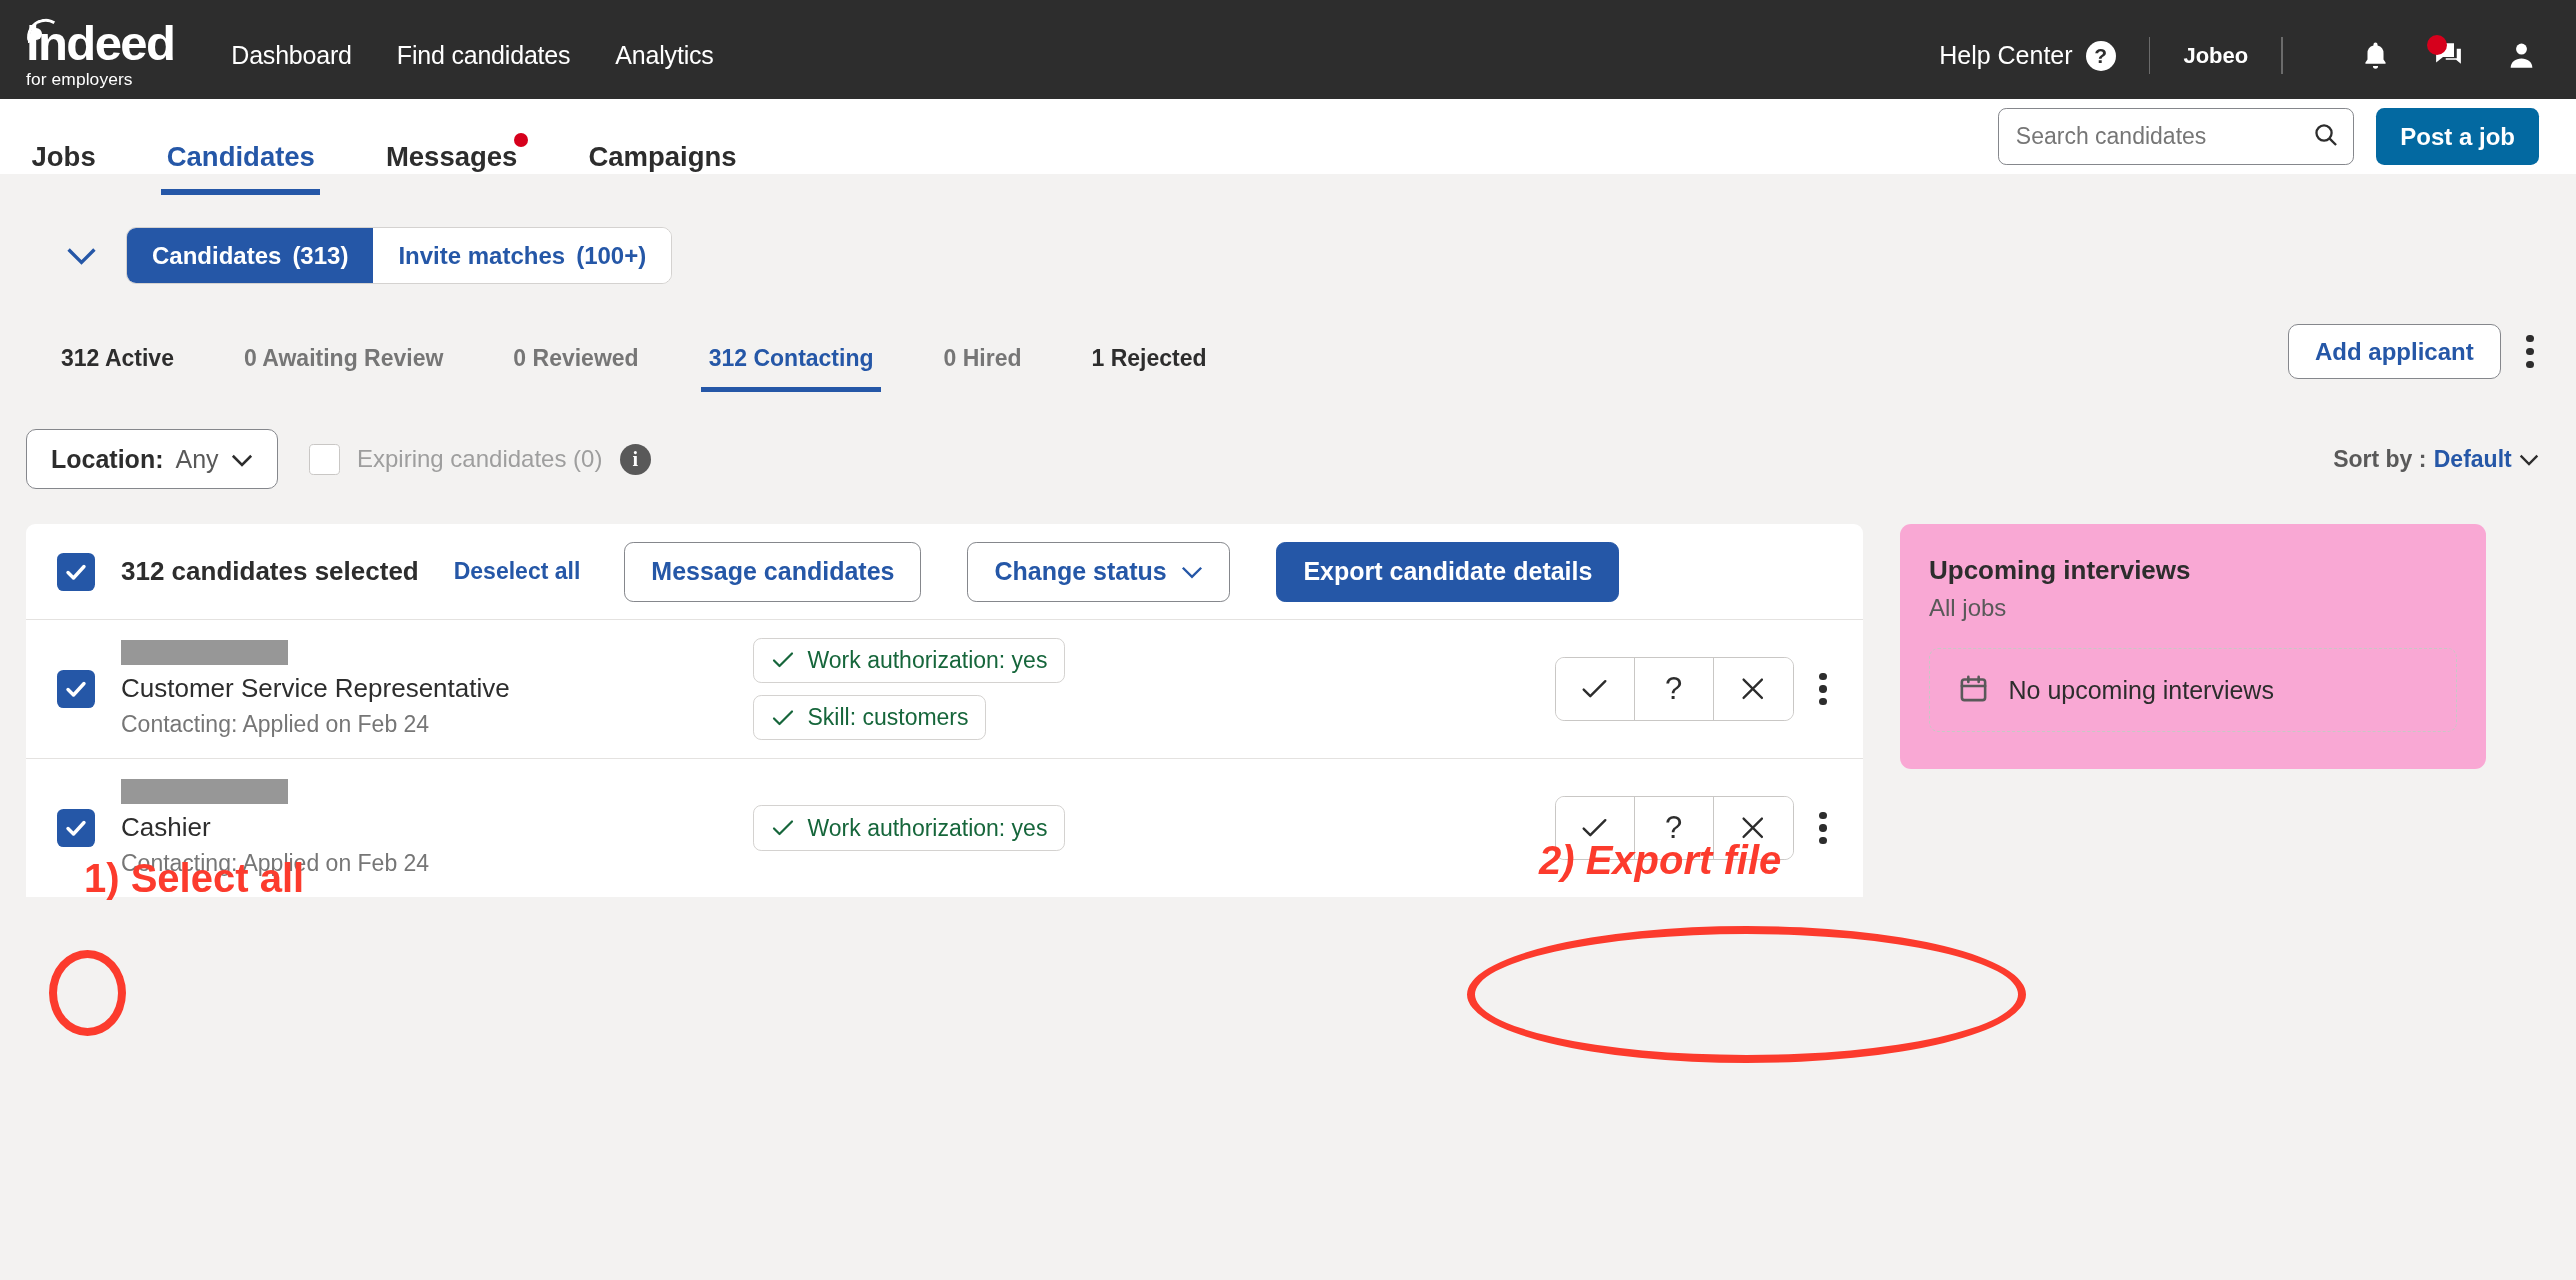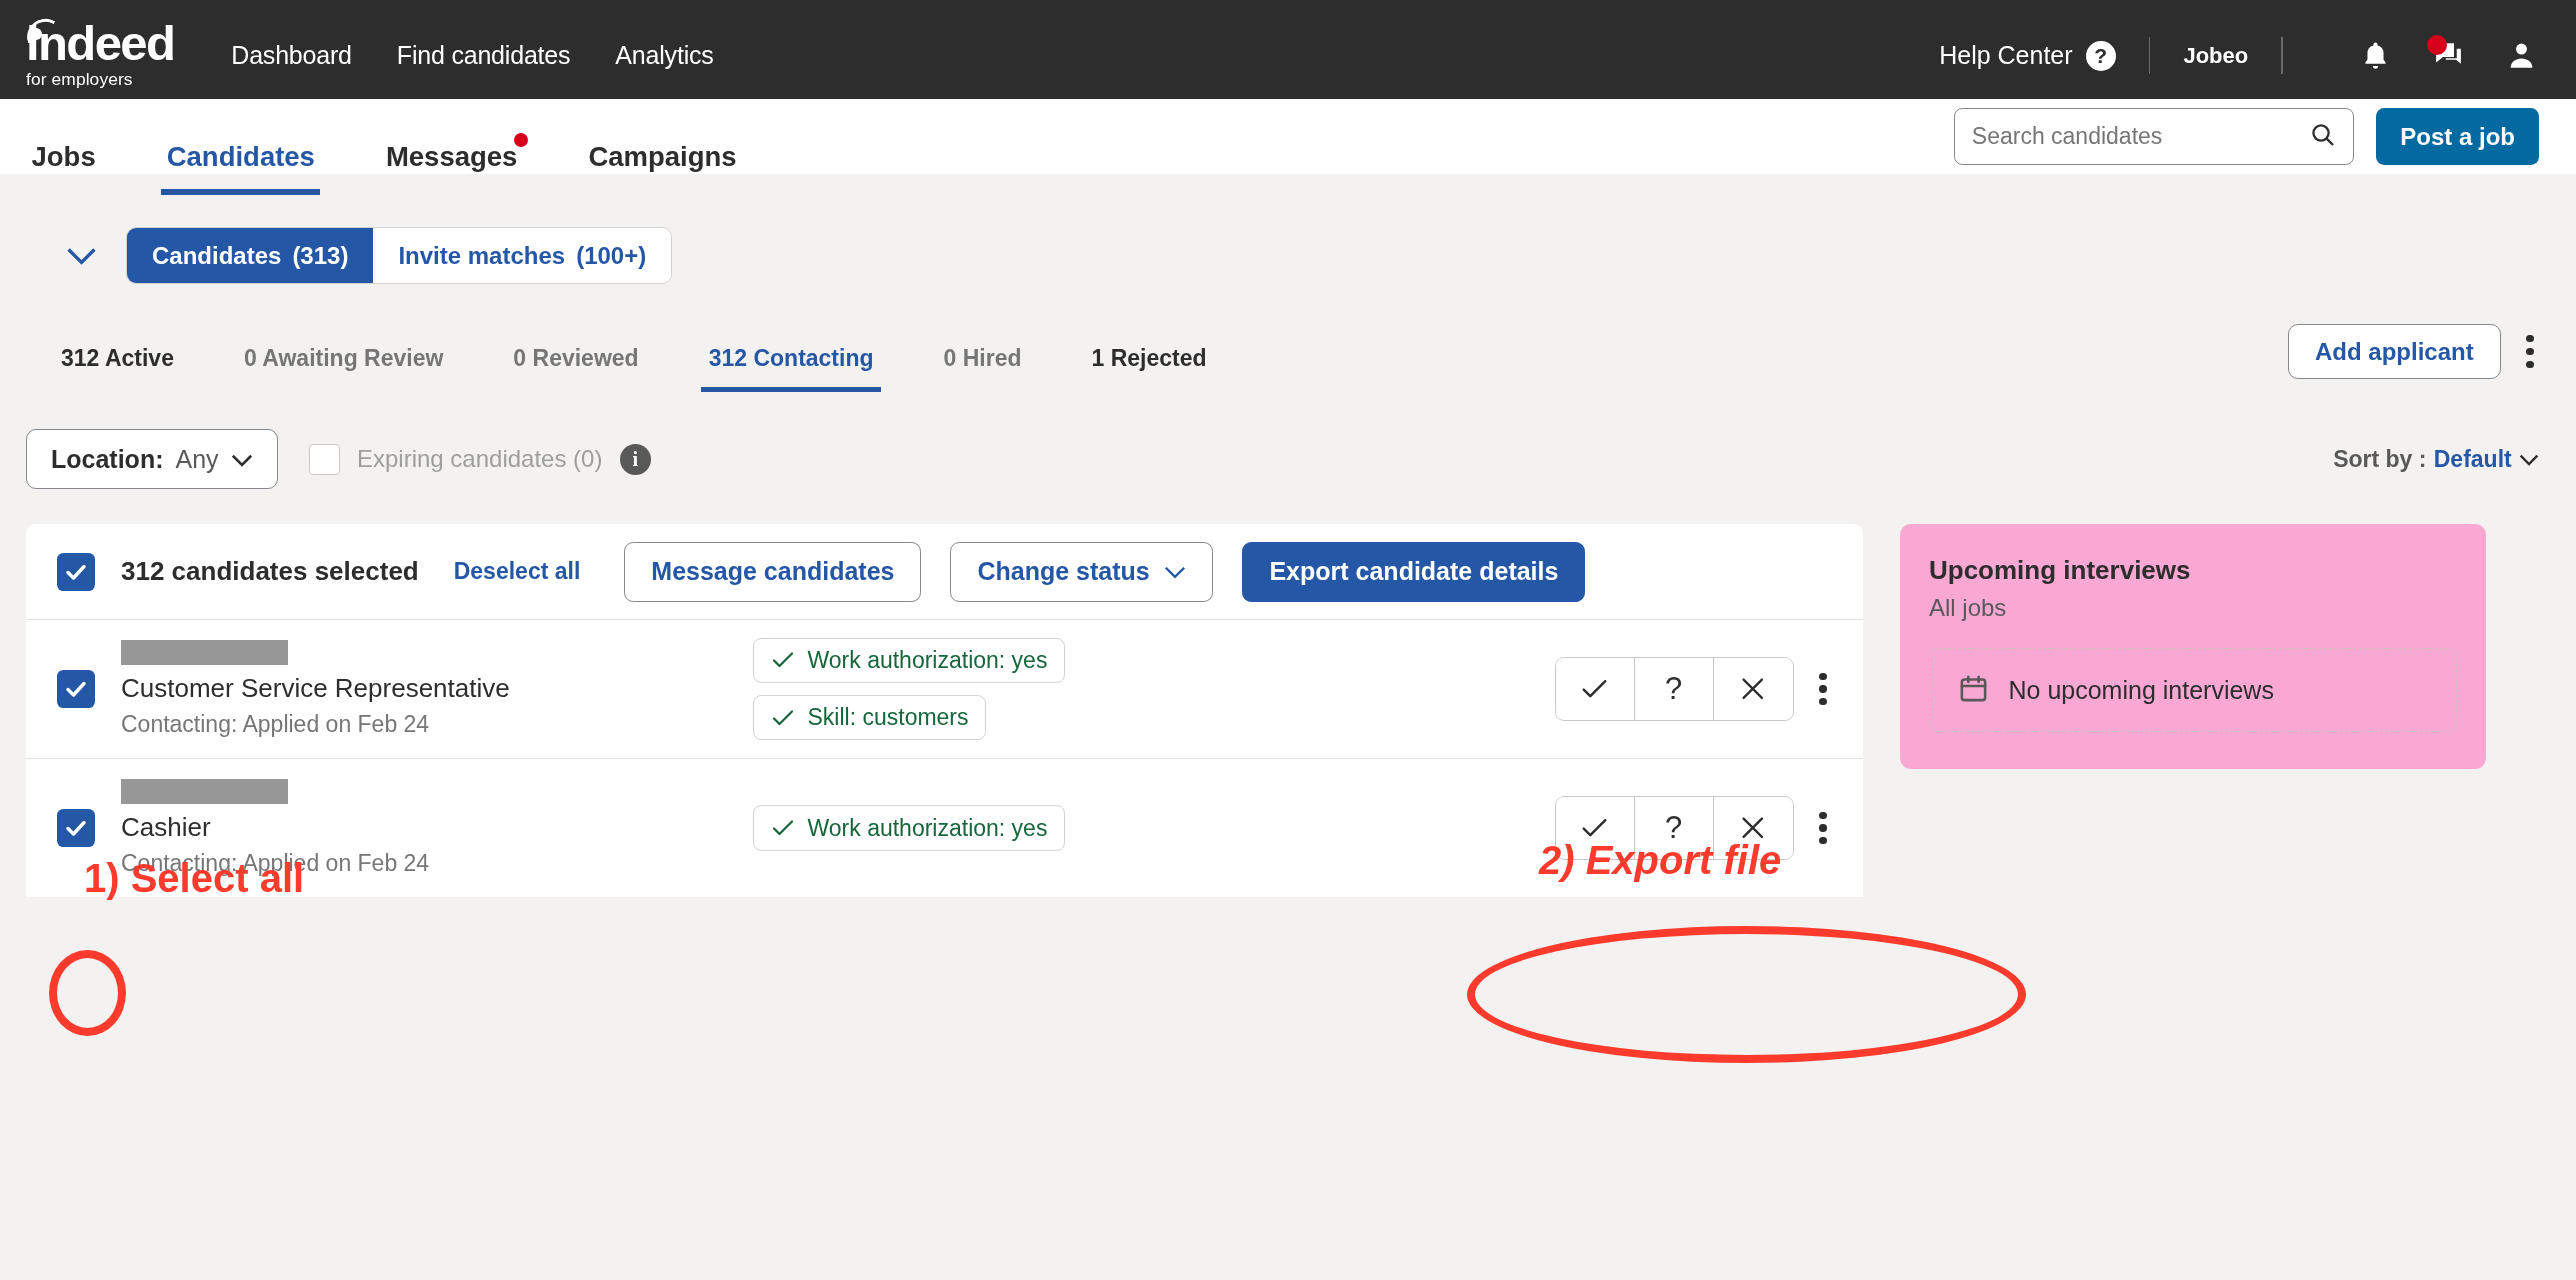--- a/index.html
+++ b/index.html
@@ -74,21 +74,21 @@
   .subnav-item.active::after {
     content: ""; position: absolute; left: 0; right: 0; bottom: 0;
     height: 5.5px; background: #2557a7;
   }
   .msg-dot {
     position: absolute; width: 14.7px; height: 14.7px; border-radius: 50%;
     background: #d6001c; right: -5.5px; top: 13px;
   }
   .subnav-right { margin-left: auto; display: flex; align-items: center; gap: 22px; }
   .searchbox {
-    width: 400px; height: 57px; border: 1.4px solid #85878c; border-radius: 8.2px;
+    width: 356px; height: 57px; border: 1.4px solid #85878c; border-radius: 8.2px;
     background: #fff; display: flex; align-items: center; padding: 0 16.5px;
   }
   .searchbox input {
     border: none; outline: none; flex: 1;
     font-family: inherit; font-size: 23px; color: #2d2d2d; background: transparent;
   }
   .searchbox input::placeholder { color: #767676; }
   .postjob {
     background: #0369a1; color: #fff; border: none; border-radius: 8.2px;
     height: 57px; padding: 0 24px;
@@ -174,21 +174,21 @@
     height: 95px; display: flex; align-items: center; padding: 0 31px;
     gap: 0;
   }
   .cb-blue {
     width: 38px; height: 38px; border-radius: 6.4px; background: #2557a7;
     display: flex; align-items: center; justify-content: center; cursor: pointer;
     flex: none;
   }
   .sel-count { font-size: 26px; font-weight: 700; color: #2d2d2d; margin-left: 26px; white-space: nowrap; }
   .deselect { font-size: 23px; font-weight: 700; color: #2557a7; margin-left: 35px; cursor: pointer; white-space: nowrap; }
-  .act-btns { display: flex; align-items: center; gap: 29px; margin-left: 44px; }
+  .act-btns { display: flex; align-items: center; gap: 46px; margin-left: 44px; }
   .act-btn {
     background: #fff; border: 1.4px solid #85878c; border-radius: 9.2px;
     height: 60px; padding: 0 26px; display: flex; align-items: center; gap: 14.7px;
     font-family: inherit; font-size: 25px; font-weight: 700; color: #2557a7; cursor: pointer;
     white-space: nowrap;
   }
   .act-btn.primary { background: #2557a7; color: #fff; border-color: #2557a7; }
 
   .cand-row {
     background: #fff; border-top: 1.4px solid #e4e2e0;

